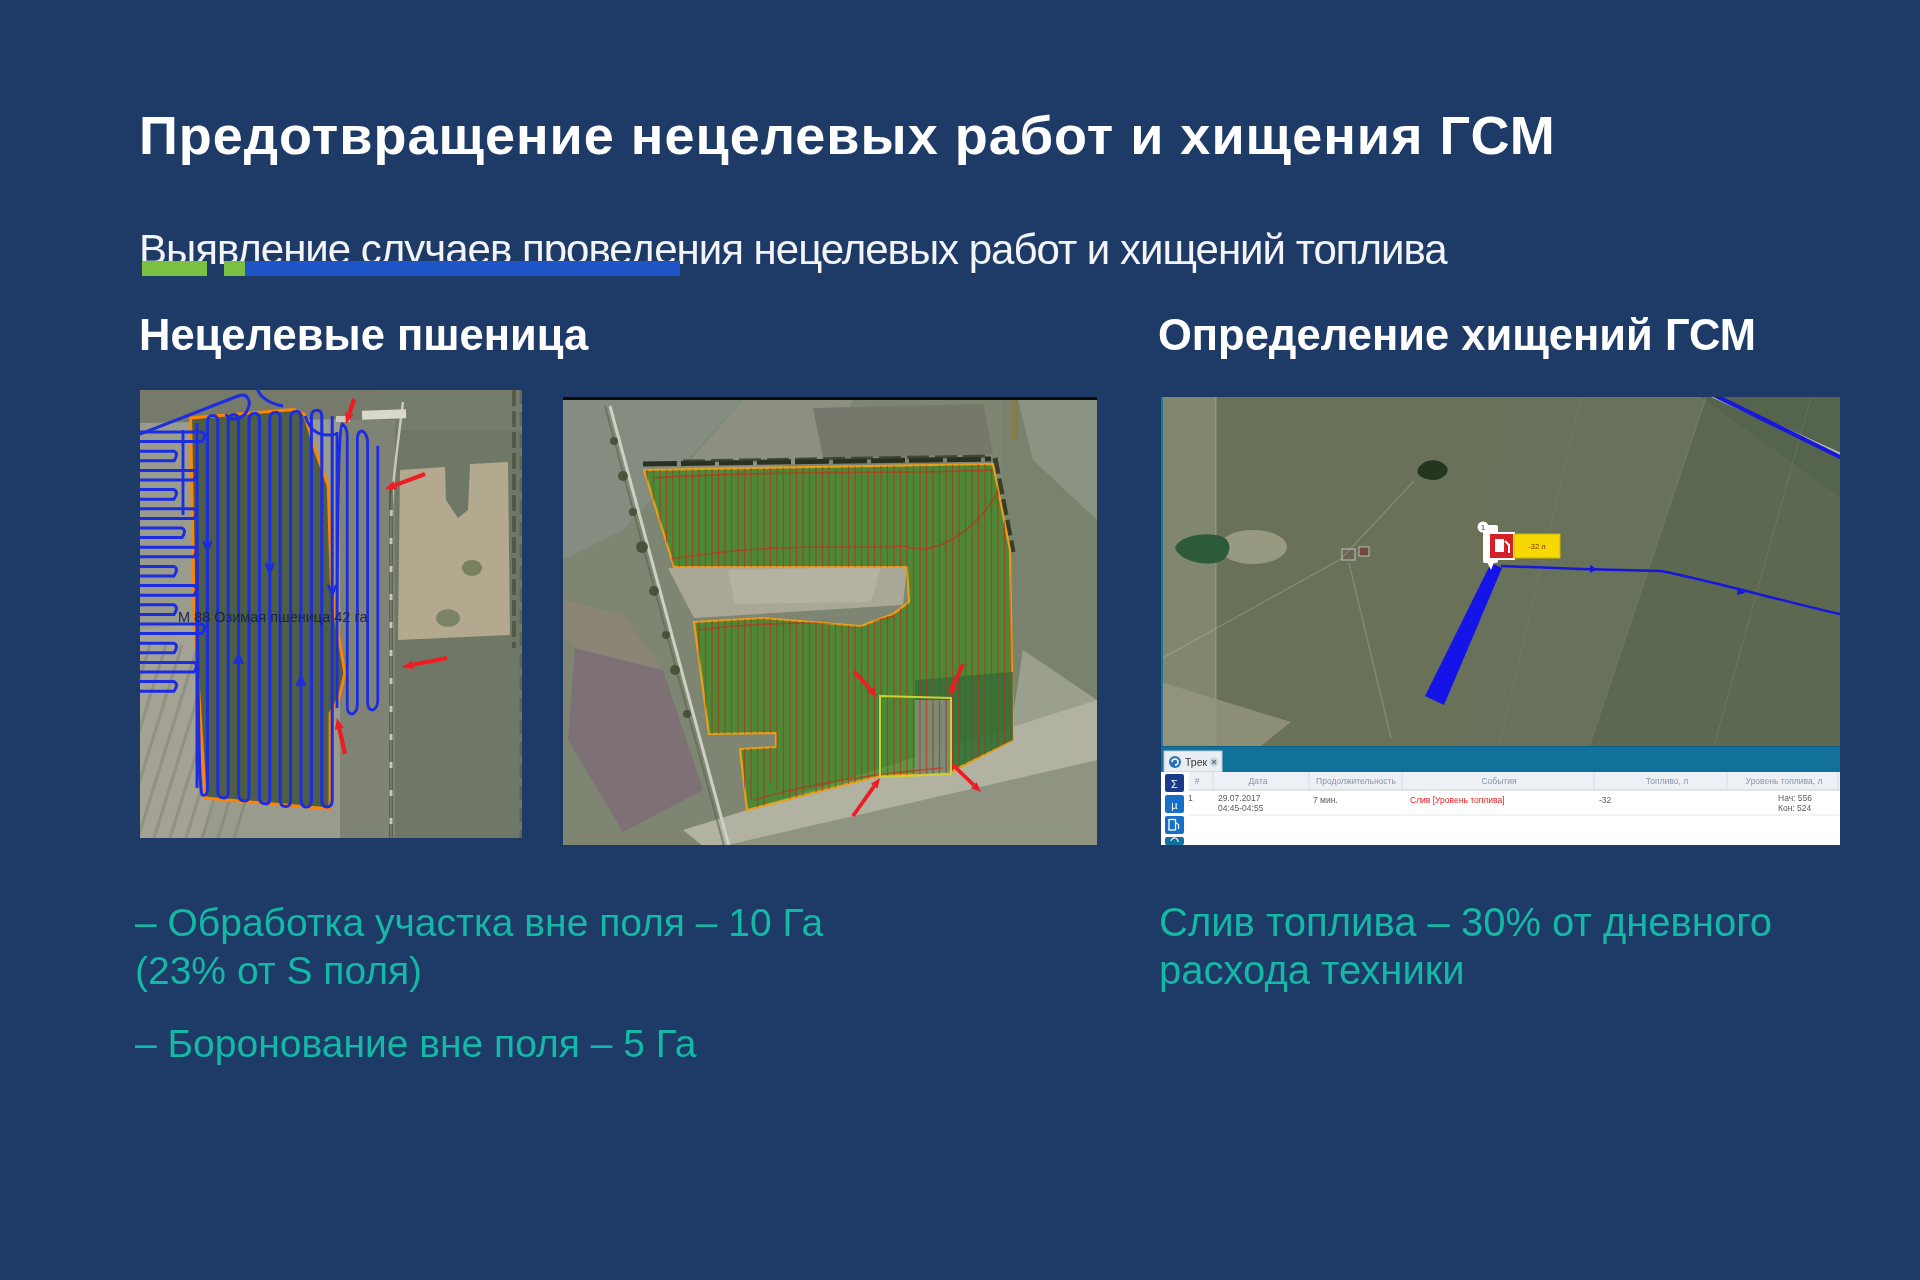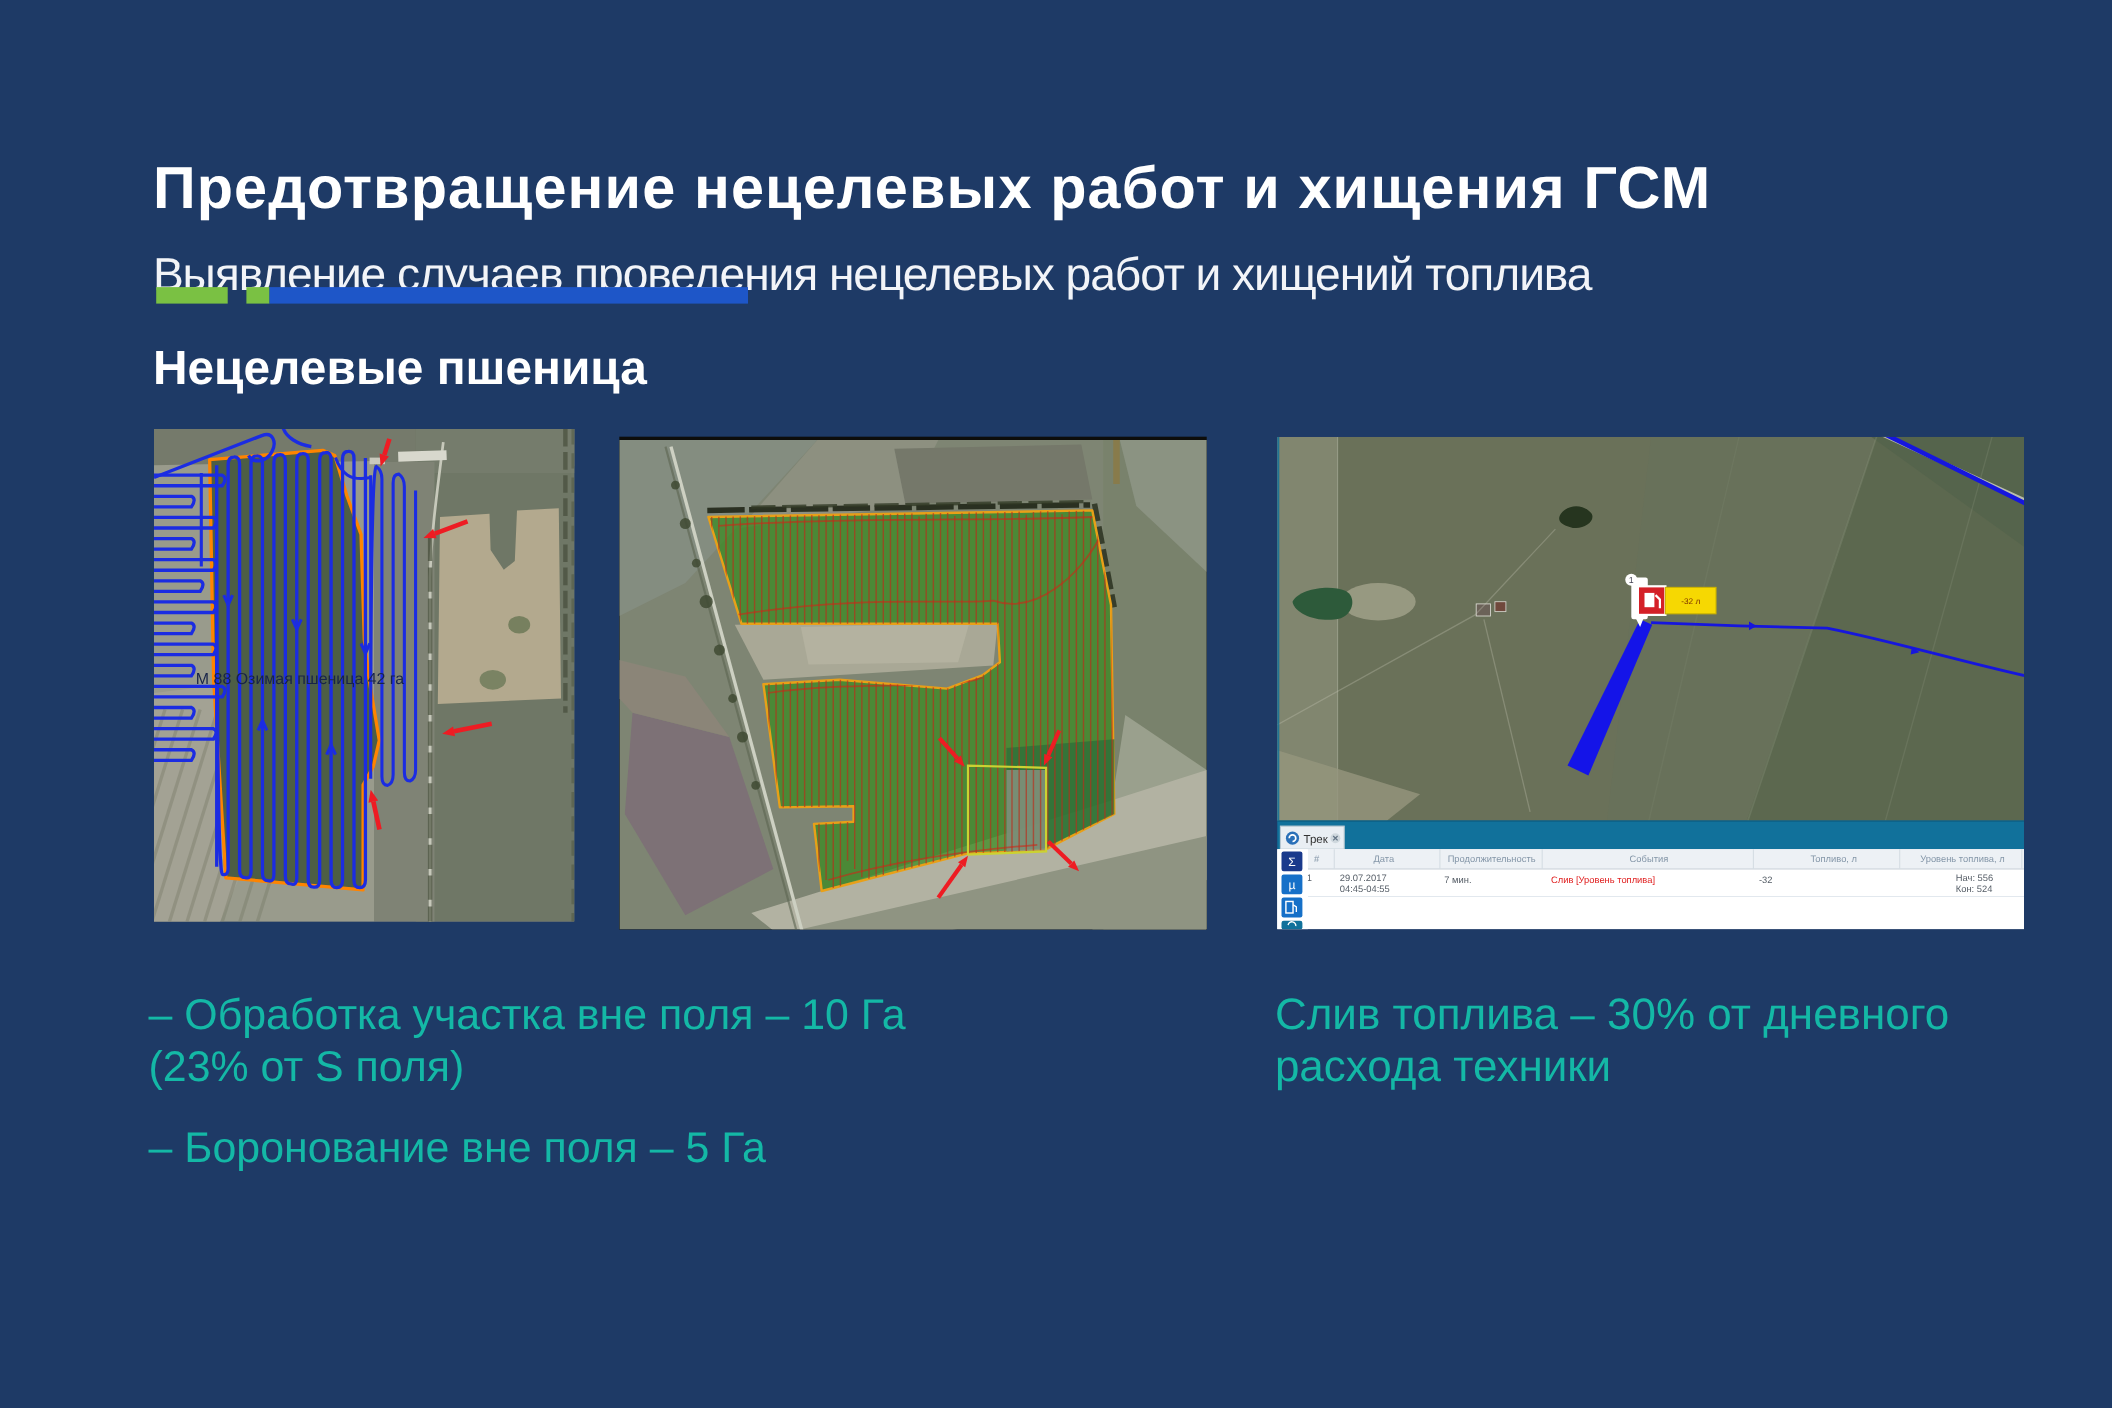--- a/index.html
+++ b/index.html
@@ -1,15 +1,15 @@
 <!DOCTYPE html>
 <html><head><meta charset="utf-8"><style>
 html,body{margin:0;padding:0;}
 .slide{position:relative;width:1920px;height:1280px;background:#1e3a66;font-family:"Liberation Sans",sans-serif;overflow:hidden;}
-.title{position:absolute;left:139px;top:104px;font-size:54px;font-weight:bold;color:#ffffff;letter-spacing:1px;white-space:nowrap;margin-top:36px;}
+.title{position:absolute;left:139px;top:104px;font-size:54px;font-weight:bold;color:#ffffff;letter-spacing:1px;white-space:nowrap;}
 .subtitle{position:absolute;left:139px;top:190px;font-size:42px;font-weight:normal;color:#f2f4f8;letter-spacing:-1px;white-space:nowrap;margin-top:36px;}
 .bar{position:absolute;top:261px;height:15px;}
 .hdr{position:absolute;top:311px;font-size:43.5px;font-weight:bold;color:#ffffff;white-space:nowrap;}
 .note{position:absolute;font-size:39px;color:#14b8a6;line-height:48px;white-space:nowrap;}
 .img{position:absolute;overflow:hidden;}
 
 </style></head><body>
 <div class="slide">
 
 <div class="title">Предотвращение нецелевых работ и хищения ГСМ</div>
@@ -17,20 +17,21 @@
 <div class="subtitle">Выявление случаев проведения нецелевых работ и хищений топлива</div>
 
 <div class="bar" style="left:142px;width:65px;background:#7ac143"></div>
 
 <div class="bar" style="left:224px;width:21px;background:#7ac143"></div>
 
 <div class="bar" style="left:245px;width:435px;background:#1e56c8"></div>
 
 <div class="hdr" style="left:139px;">Нецелевые пшеница</div>
 
+<div class="hdr" style="left:1158px;">Определение хищений ГСМ</div>
 
 <div class="img" style="left:140px;top:390px;width:382px;height:448px;">
 <svg width="386" height="448" viewBox="0 0 386 448" style="position:absolute;left:0;top:0">
 
 <rect width="386" height="448" fill="#8f9184"></rect>
 <rect x="0" y="0" width="386" height="34" fill="#757a6b"></rect>
 
 <rect x="238" y="0" width="148" height="448" fill="#6f7766"></rect>
 <rect x="238" y="0" width="148" height="40" fill="#757c6c"></rect>
 <rect x="200" y="30" width="55" height="418" fill="#7f8375"></rect>

